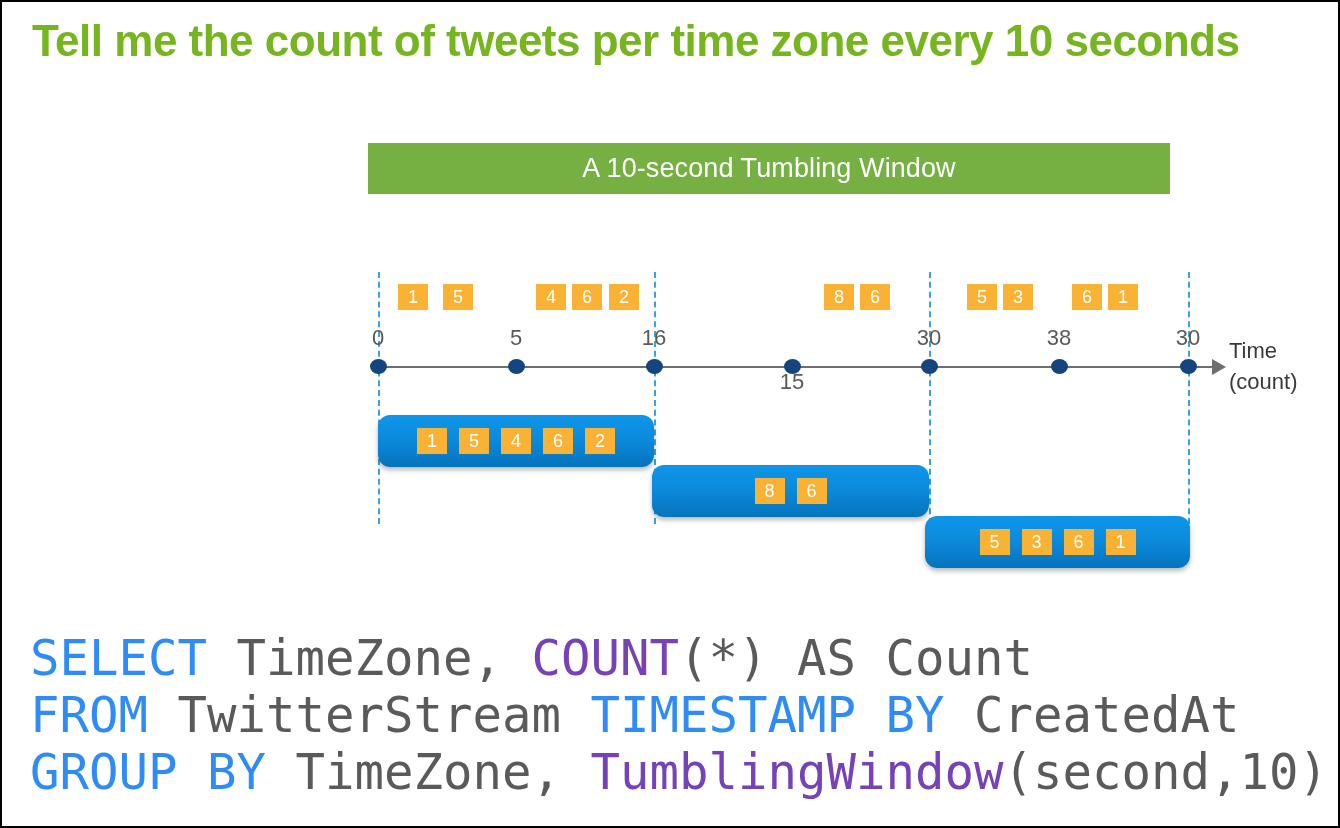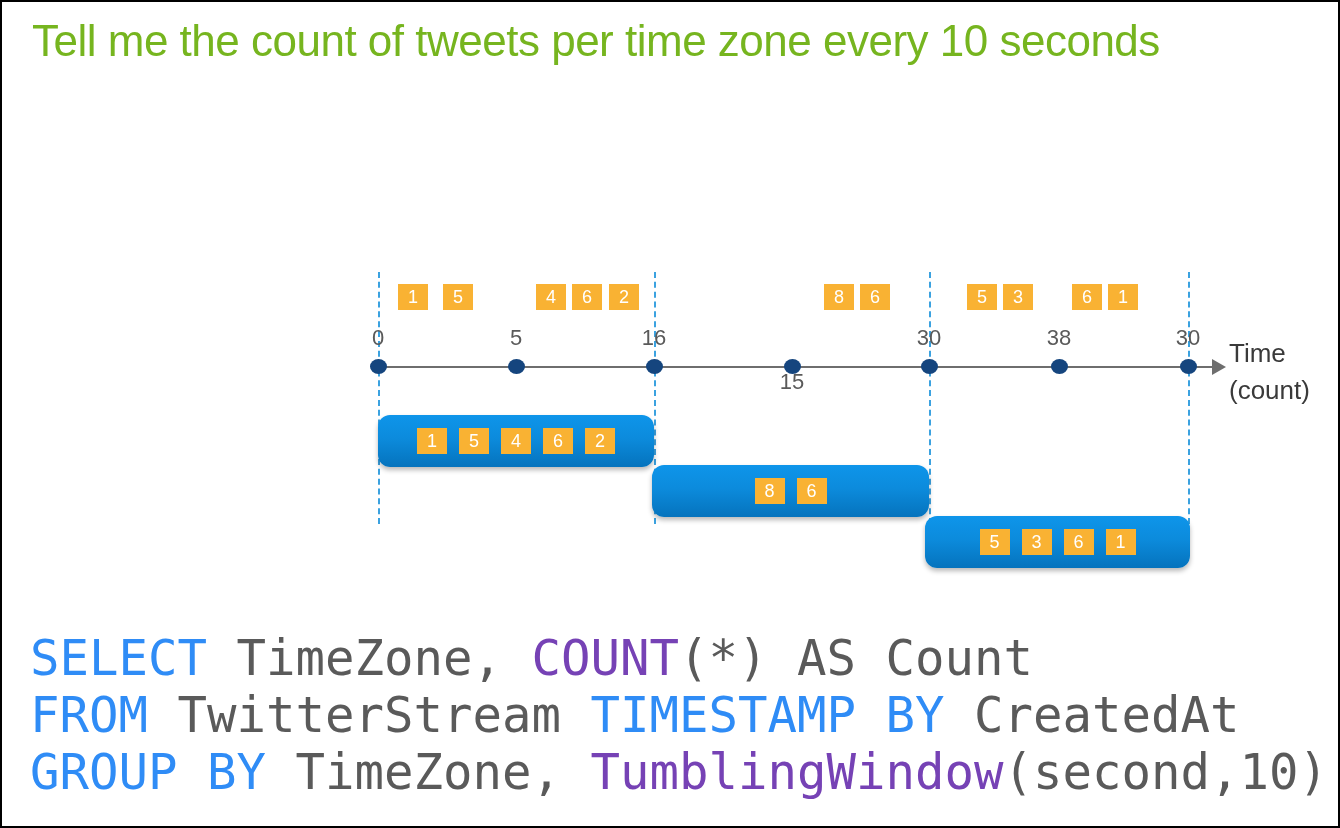--- a/index.html
+++ b/index.html
@@ -21,21 +21,21 @@
   }
 
   
   #title {
     position: absolute;
     left: 30px;
     top: 14px;
     width: 1280px;
     font-family: "Liberation Sans", sans-serif;
     font-size: 44px;
-    font-weight: 400;
+    font-weight: 700;
     letter-spacing: -0.5px;
     color: #76b51f;
     white-space: nowrap;
   }
 
   
   #banner {
     position: absolute;
     left: 366px;
     top: 141px;
@@ -105,21 +105,21 @@
     font-size: 22px;
     color: #5a5a5a;
     transform: translateX(-50%);
     white-space: nowrap;
   }
 
   .axis-name {
     position: absolute;
     left: 1227px;
     top: 333px;
-    font-size: 26px;
+    font-size: 22px;
     color: #3a3a3a;
     line-height: 1.42;
     white-space: nowrap;
   }
 
   
   .event-badge {
     position: absolute;
     width: 30px;
     height: 26px;
@@ -170,20 +170,23 @@
   .fn   { color: #7642b5; }
   .id   { color: #5a5a5a; }
 </style>
 </head>
 <body>
 
 <div id="slide">
 
   <div id="title">Tell me the count of tweets per time zone every 10 seconds</div>
 
+  <div id="banner">
+    <span id="banner-label">A 10-second Tumbling Window</span>
+  </div>
 
   <div id="timeline-area">
     <div class="axis-line"></div>
     <div class="axis-arrow"></div>
 
     <div class="axis-name">
       <div>Time</div>
       <div>(count)</div>
     </div>
 

